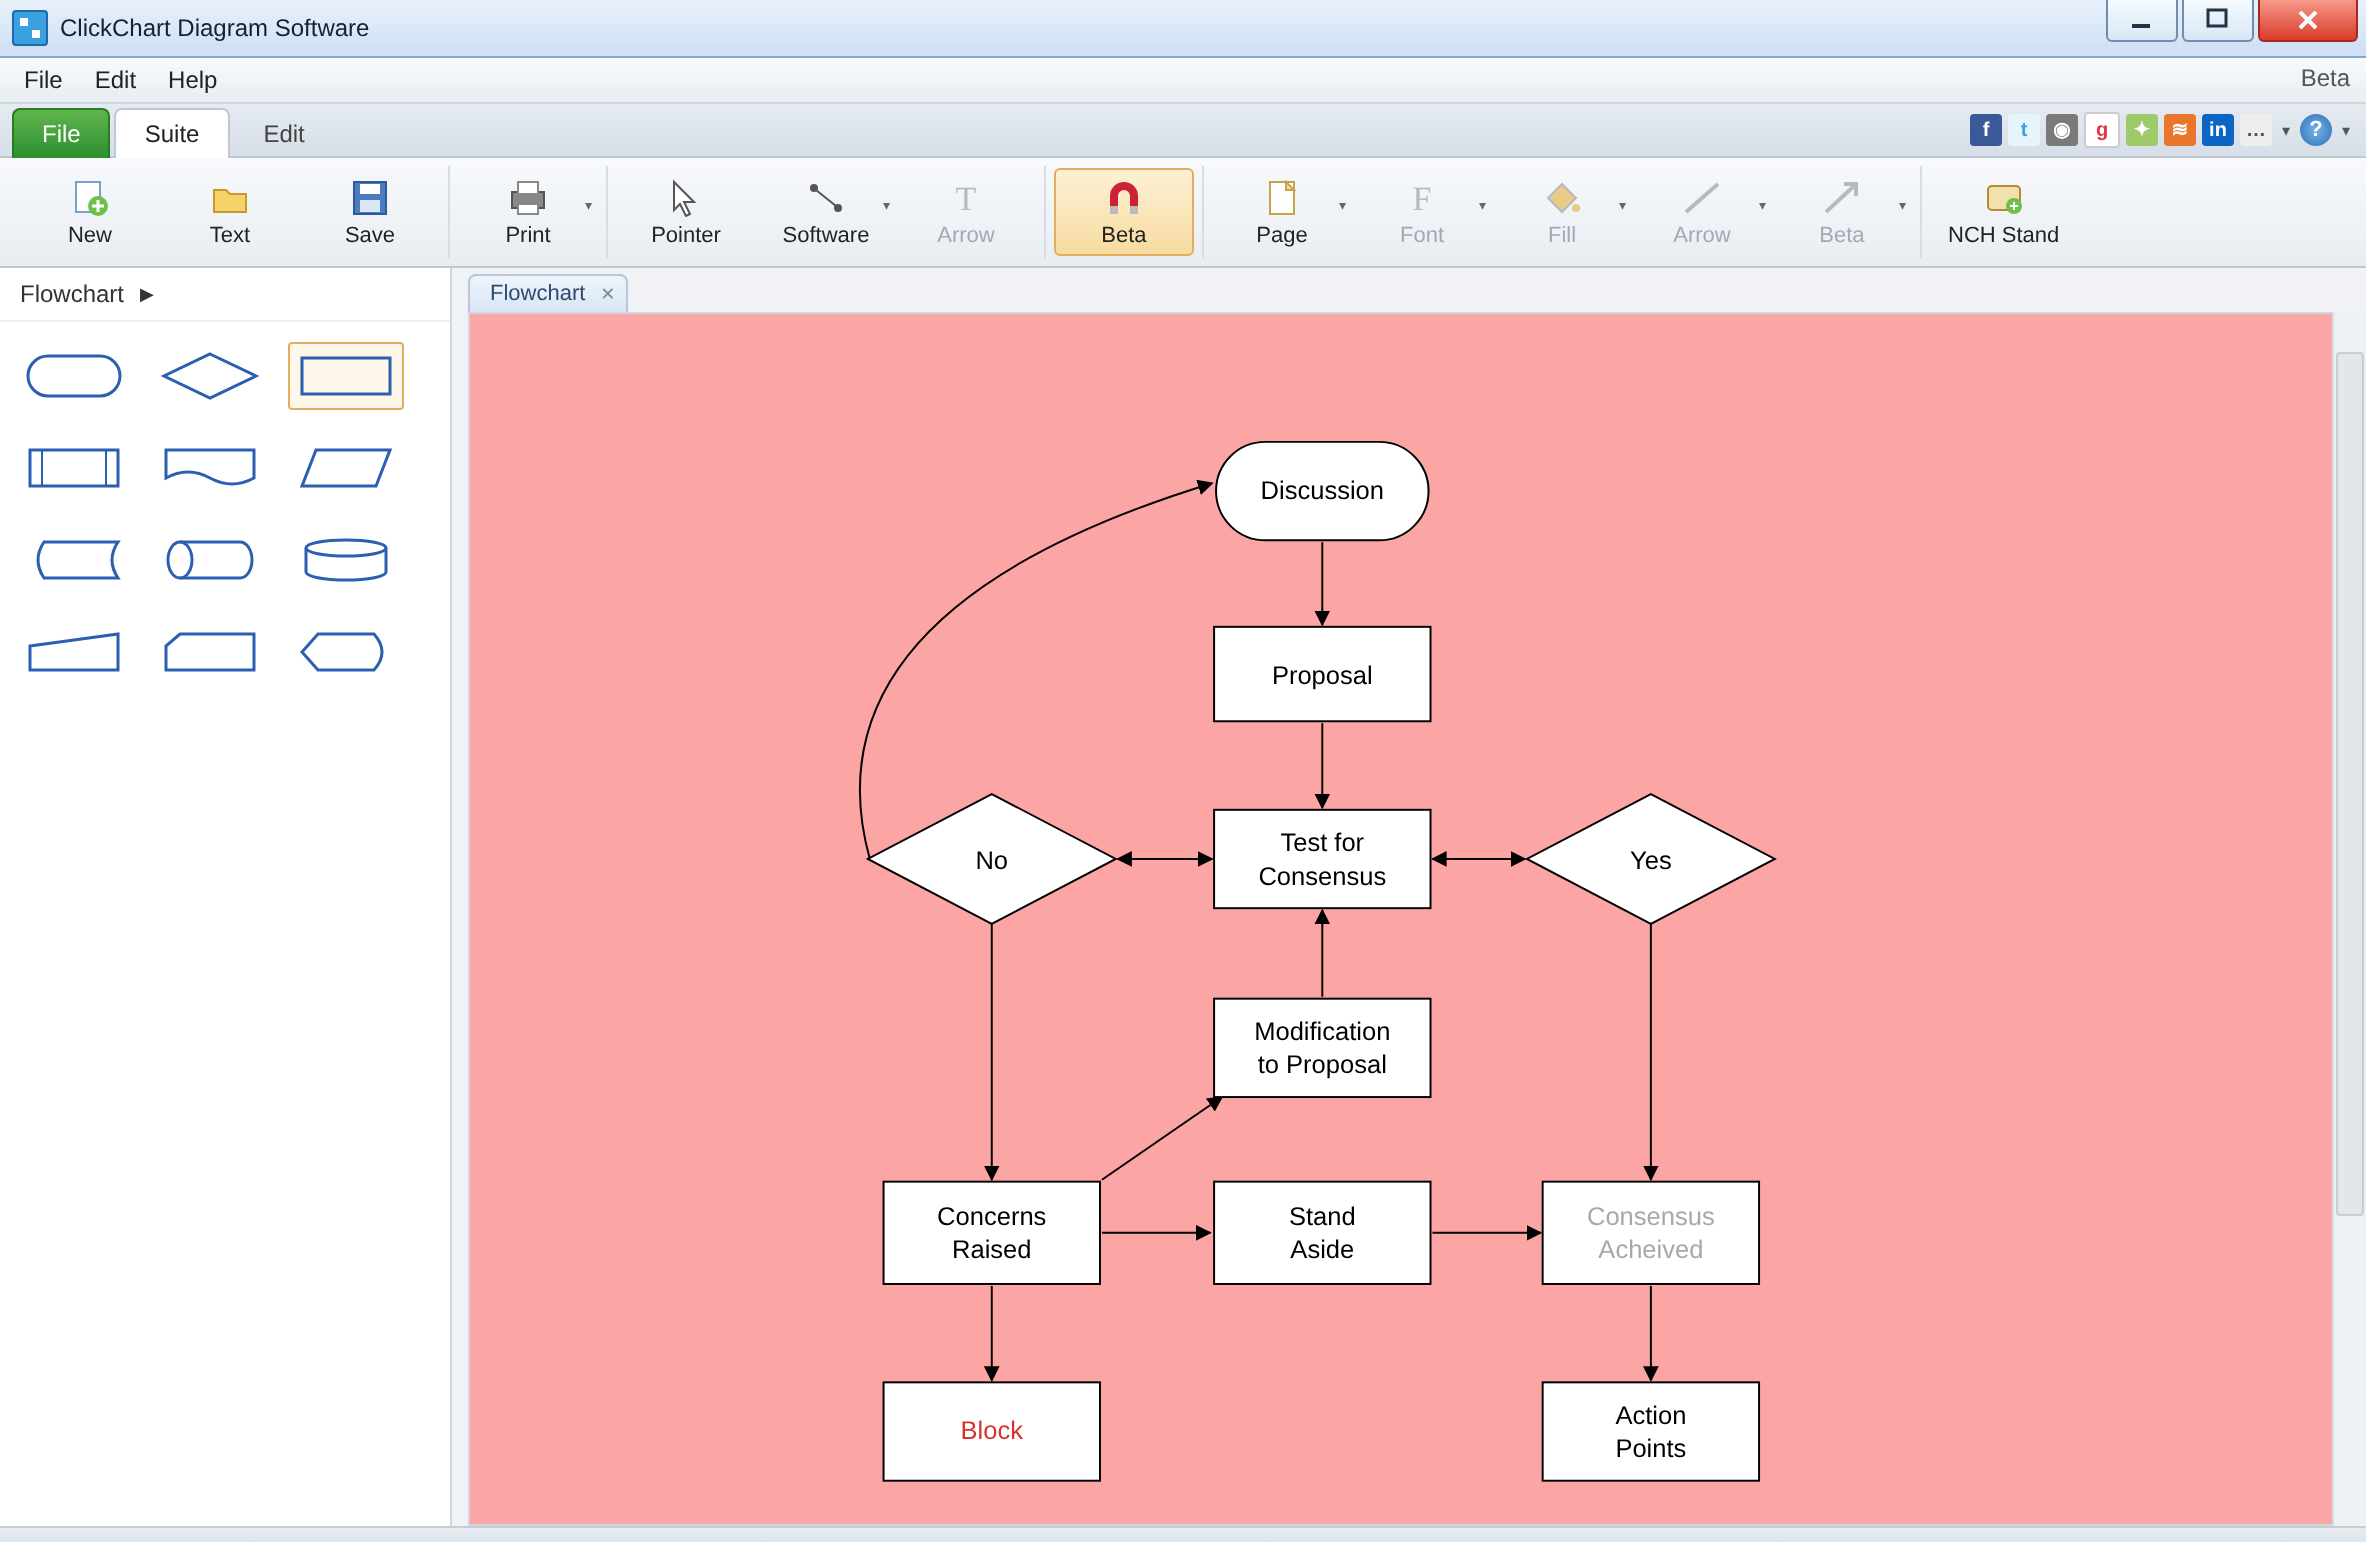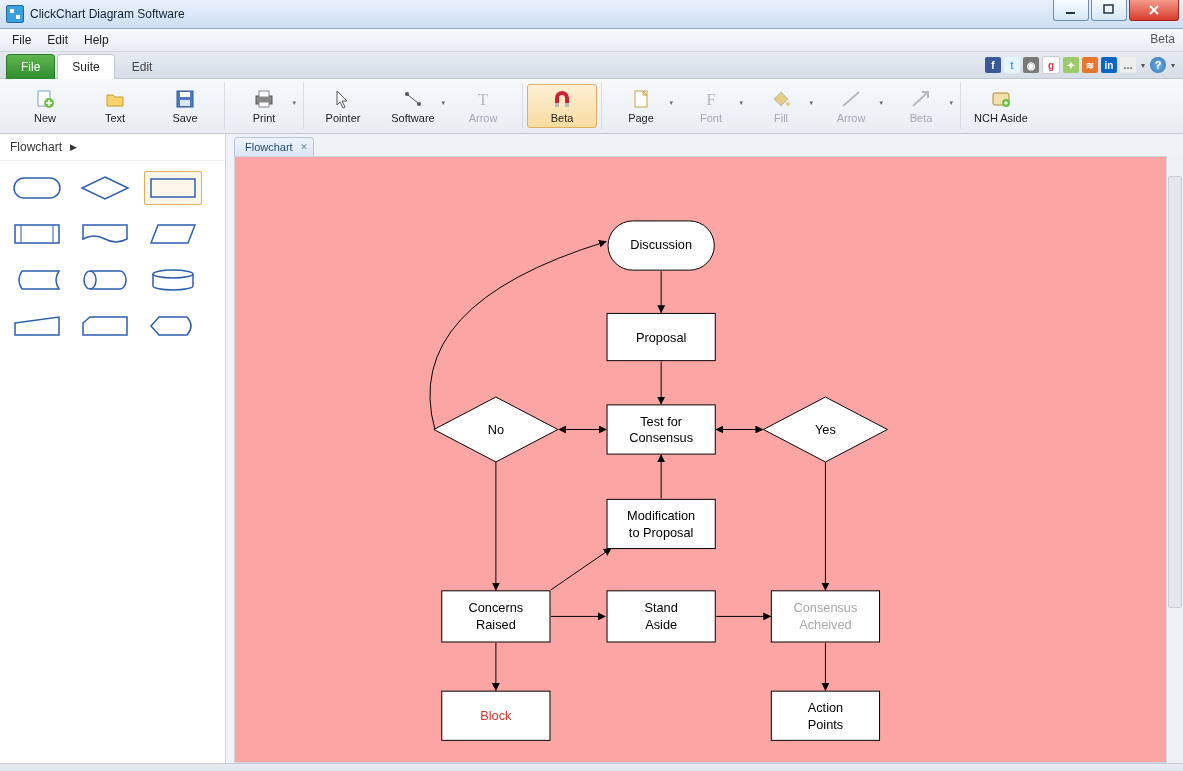--- a/index.html
+++ b/index.html
@@ -250,21 +250,21 @@
   </div>
   <div class="rgroup" style="border-right:none">
     <div class="rbtn">
         <div class="ricon">
           <svg width="22" height="22">
             <rect x="3" y="5" width="16" height="12" rx="2" fill="#f2e1ad" stroke="#b38a2f"></rect>
             <circle cx="16" cy="15" r="4" fill="#6fbf4b"></circle>
             <path d="M16 13v4M14 15h4" stroke="#fff"></path>
           </svg>
         </div>
-        <div class="lbl">NCH Aside</div>
+        <div class="lbl">NCH Stand</div>
       </div>
   </div>
 </div>
 
 <div class="workspace">
 
   <div class="sidebar">
     <div class="side-head">
       <span>Flowchart</span>
       <span style="font-size:9px">▶</span>

